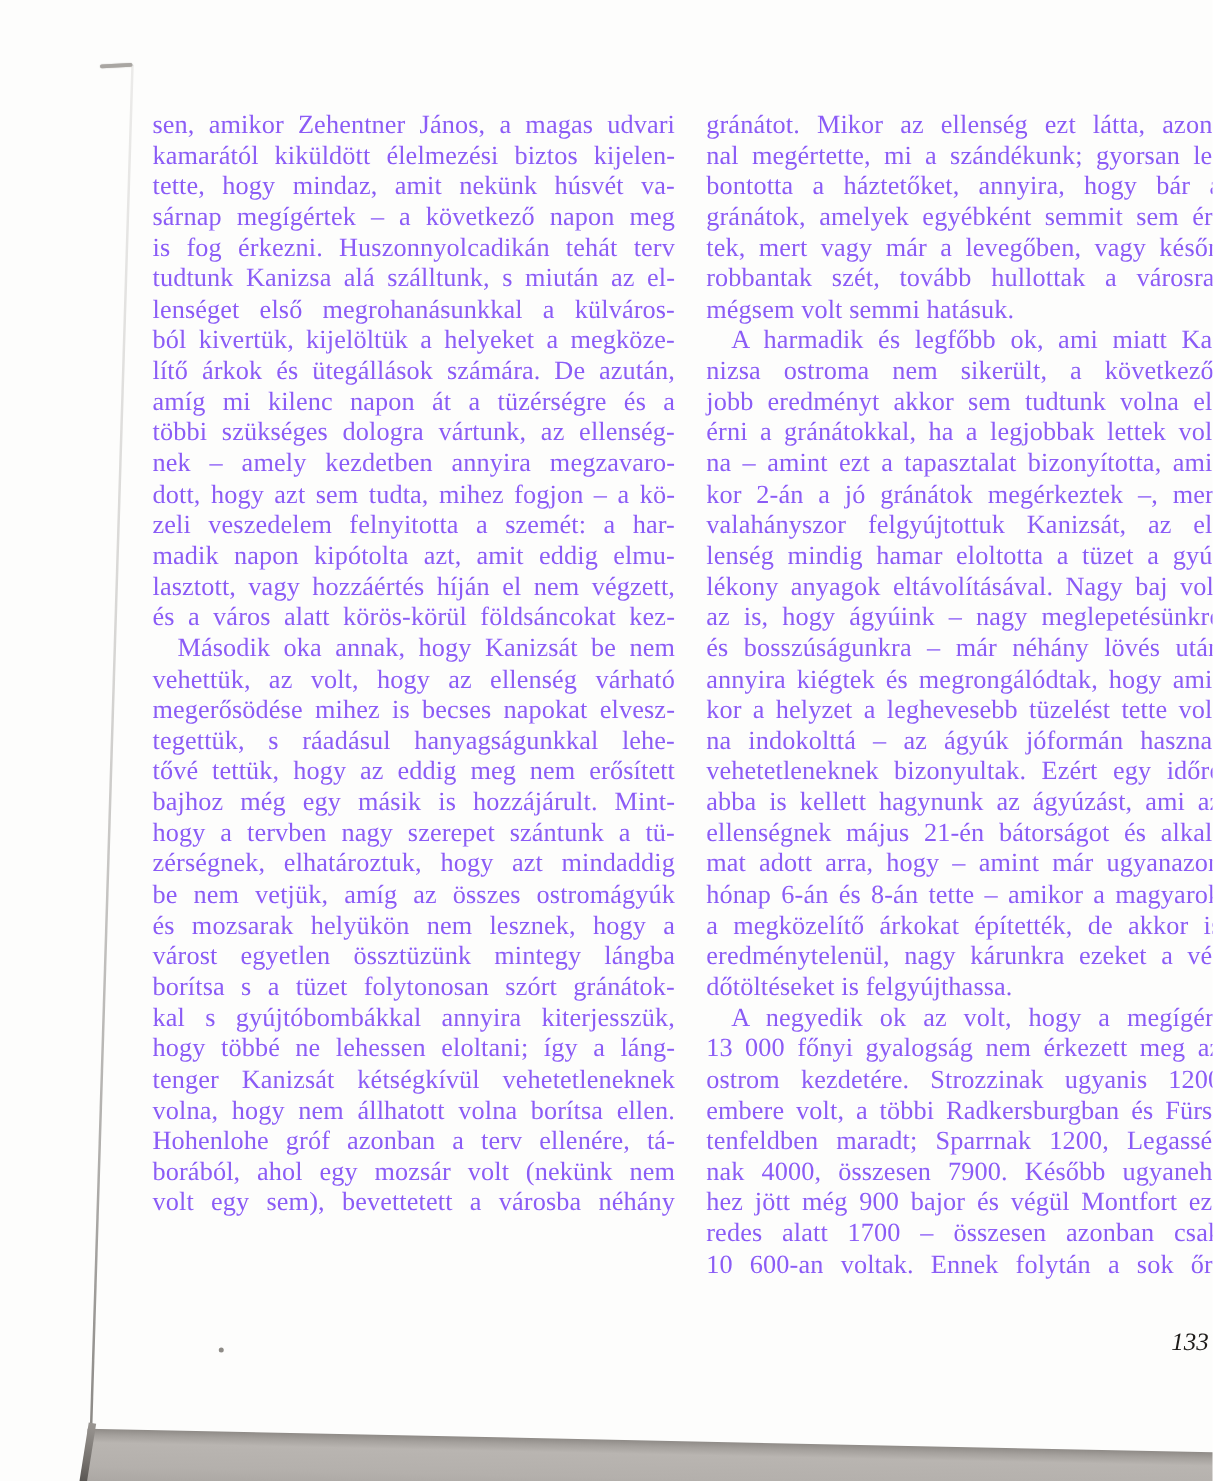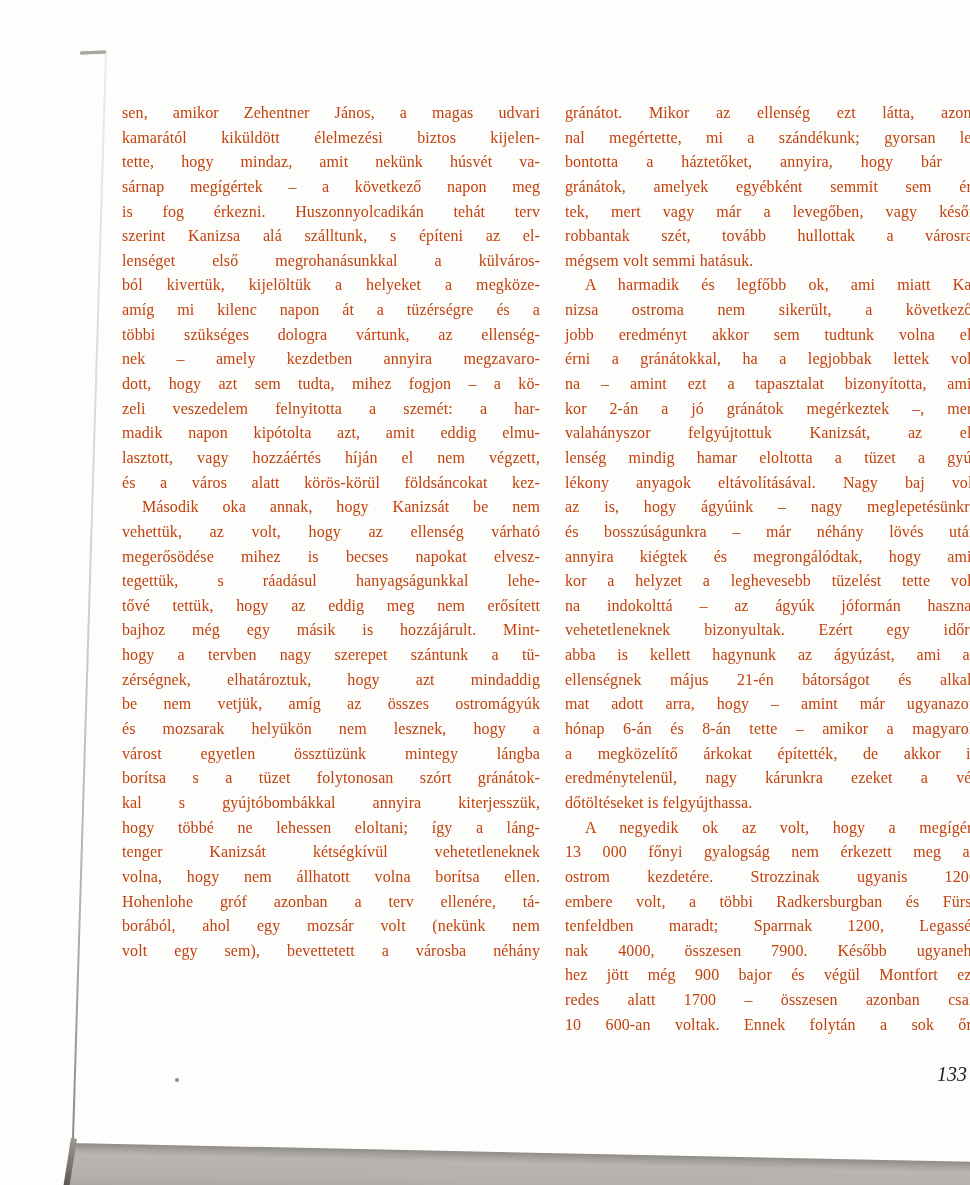--- a/index.html
+++ b/index.html
@@ -6,23 +6,23 @@
   body{
     width:970px;height:1185px;overflow:hidden;position:relative;
     background:#ffffff;
     font-family:"Liberation Serif","DejaVu Serif",serif;
   }
   .scan{
     position:absolute;inset:0;background:#fdfdfc;overflow:hidden;
   }
   
   .col{
-    position:absolute;top:101px;
-    font-size:16px;line-height:24.65px;
-    color:#c2410c;
+    position:absolute;top:87px;
+    font-size:21px;line-height:24.65px;
+    color:#8b5cf6;
     letter-spacing:0.1px;
   }
   .col-left{left:122px;width:418px;}
   .col-right{left:565px;width:412px;}
   .line{
     height:24.65px;
     text-align:justify;
     text-align-last:justify;
     white-space:nowrap;
     overflow:visible;
@@ -82,23 +82,24 @@
 
   <div class="crease"></div>
   <div class="pencil"></div>
 
   <div class="col col-left">
       <div class="line">sen, amikor Zehentner János, a magas udvari</div>
       <div class="line">kamarától kiküldött élelmezési biztos kijelen-</div>
       <div class="line">tette, hogy mindaz, amit nekünk húsvét va-</div>
       <div class="line">sárnap megígértek – a következő napon meg</div>
       <div class="line">is fog érkezni. Huszonnyolcadikán tehát terv</div>
-      <div class="line">szerint Kanizsa alá szálltunk, s építeni az el-</div>
+      <div class="line">tudtunk Kanizsa alá szálltunk, s miután az el-</div>
       <div class="line">lenséget első megrohanásunkkal a külváros-</div>
       <div class="line">ból kivertük, kijelöltük a helyeket a megköze-</div>
+      <div class="line">lítő árkok és ütegállások számára. De azután,</div>
       <div class="line">amíg mi kilenc napon át a tüzérségre és a</div>
       <div class="line">többi szükséges dologra vártunk, az ellenség-</div>
       <div class="line">nek – amely kezdetben annyira megzavaro-</div>
       <div class="line">dott, hogy azt sem tudta, mihez fogjon – a kö-</div>
       <div class="line">zeli veszedelem felnyitotta a szemét: a har-</div>
       <div class="line">madik napon kipótolta azt, amit eddig elmu-</div>
       <div class="line">lasztott, vagy hozzáértés híján el nem végzett,</div>
       <div class="line">és a város alatt körös-körül földsáncokat kez-</div>
       <div class="line indent">Második oka annak, hogy Kanizsát be nem</div>
       <div class="line">vehettük, az volt, hogy az ellenség várható</div>

